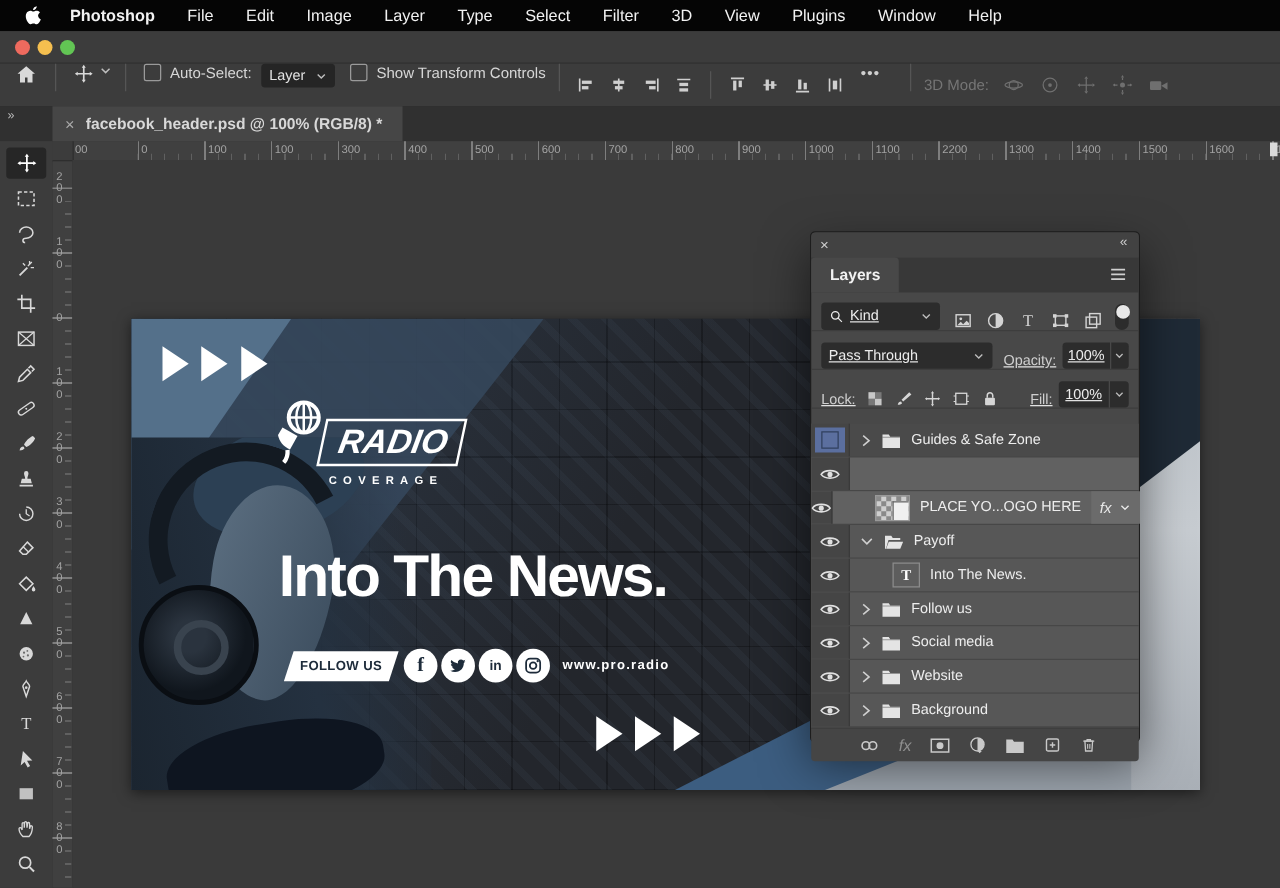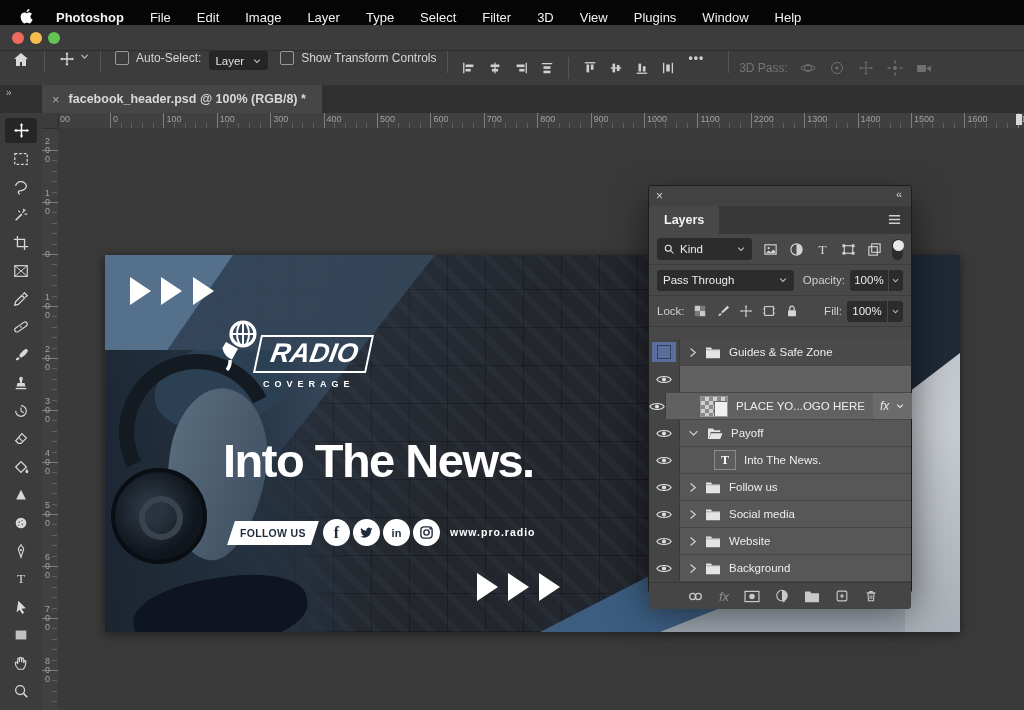--- a/index.html
+++ b/index.html
@@ -3,21 +3,21 @@
 <meta charset="utf-8">
 <style>
   html,body{margin:0;padding:0;width:1024px;height:710px;overflow:hidden;background:#3a3a3a;
     font-family:"Liberation Sans",sans-serif;-webkit-font-smoothing:antialiased;}
   #app{position:relative;width:1024px;height:710px;}
   .abs{position:absolute;}
   svg{display:block;}
 
   
   #menubar{position:absolute;left:0;top:0;width:1024px;height:25px;background:#050505;
-    display:flex;align-items:flex-end;color:#f2f2f2;font-size:13px;}
+    display:flex;align-items:center;color:#f2f2f2;font-size:13px;}
   #apple{margin-left:20px;margin-right:22px;}
   #menu-app{font-weight:bold;margin-right:26px;}
   .mb-item{margin-right:26px;cursor:default;}
 
   
   #titlebar{position:absolute;left:0;top:25px;width:1024px;height:25px;background:#3c3c3c;border-bottom:1px solid #2e2e2e;}
   .tl{position:absolute;top:7px;width:12px;height:12px;border-radius:50%;}
   #tl-red{left:12px;background:#ee6a5e;}
   #tl-yellow{left:30px;background:#f5bf4f;}
   #tl-green{left:48px;background:#62c554;}
@@ -128,21 +128,21 @@
   #layers-panel{position:absolute;left:648px;top:185px;width:262px;height:407px;background:#484848;
     border:1px solid #1d1d1d;border-radius:4px;box-shadow:0 16px 38px rgba(0,0,0,.55);z-index:50;
     color:#e2e2e2;font-size:11.5px;}
   #lp-header{position:relative;height:20px;background:#424242;border-radius:4px 4px 0 0;}
   #lp-close{position:absolute;left:7px;top:3px;color:#cfcfcf;font-size:12px;}
   #lp-collapse{position:absolute;right:8px;top:2px;color:#cfcfcf;font-size:11px;letter-spacing:1px;}
   #lp-tabrow{position:relative;height:28px;background:#383838;}
   #lp-tab{position:absolute;left:0;top:0;height:28px;background:#484848;display:flex;align-items:center;
     padding:0 15px;font-size:12.5px;font-weight:bold;color:#f2f2f2;border-radius:3px 3px 0 0;}
   #lp-menu{position:absolute;right:9px;top:7px;color:#cfcfcf;}
-  .lp-row{display:flex;align-items:center;height:30px;padding:0 8px;border-bottom:1px solid #3d3d3d;}
+  .lp-row{display:flex;align-items:flex-end;height:30px;padding:0 8px;border-bottom:1px solid #3d3d3d;text-decoration:underline;}
   #kind-box{display:flex;align-items:center;gap:5px;width:96px;height:22px;background:#2c2c2c;
     border-radius:3px;padding:0 6px;color:#ececec;}
   #kind-box .grow{flex:1;}
   #filter-icons{display:flex;align-items:center;gap:11px;margin-left:11px;color:#d4d4d4;}
   #filter-pill{margin-left:10px;width:13px;height:21px;background:#2c2c2c;border-radius:7px;position:relative;}
   #filter-pill div{position:absolute;left:1px;top:1px;width:11px;height:11px;border-radius:50%;background:#e8e8e8;}
   #pt-box{display:flex;align-items:center;width:132px;height:21px;background:#2c2c2c;border-radius:3px;
     padding:0 6px;color:#ececec;}
   #pt-box .grow{flex:1;}
   .lbl{color:#cfcfcf;margin-left:9px;}
@@ -283,21 +283,21 @@
         <span>
           <svg width="14" height="14" viewBox="0 0 16 16">
             <path d="M3 2v12M13 2v12" stroke="currentColor" stroke-width="1.5"></path>
             <rect x="6" y="4" width="4" height="8" fill="currentColor"></rect>
           </svg>
         </span>
       </span>
     <span id="more-opts">•••</span>
     <span class="ob-sep"></span>
     <span id="mode3d">
-      <span>3D Pass:</span>
+      <span>3D Mode:</span>
       <span id="mode3d-icons">
           <span>
             <svg width="16" height="16" viewBox="0 0 16 16">
               <circle cx="8" cy="8" r="3.6" fill="none" stroke="currentColor"></circle>
               <ellipse cx="8" cy="8" rx="7" ry="2.5" fill="none" stroke="currentColor"></ellipse>
             </svg>
           </span>
           <span>
             <svg width="16" height="16" viewBox="0 0 16 16">
               <circle cx="8" cy="8" r="5.5" fill="none" stroke="currentColor"></circle>

